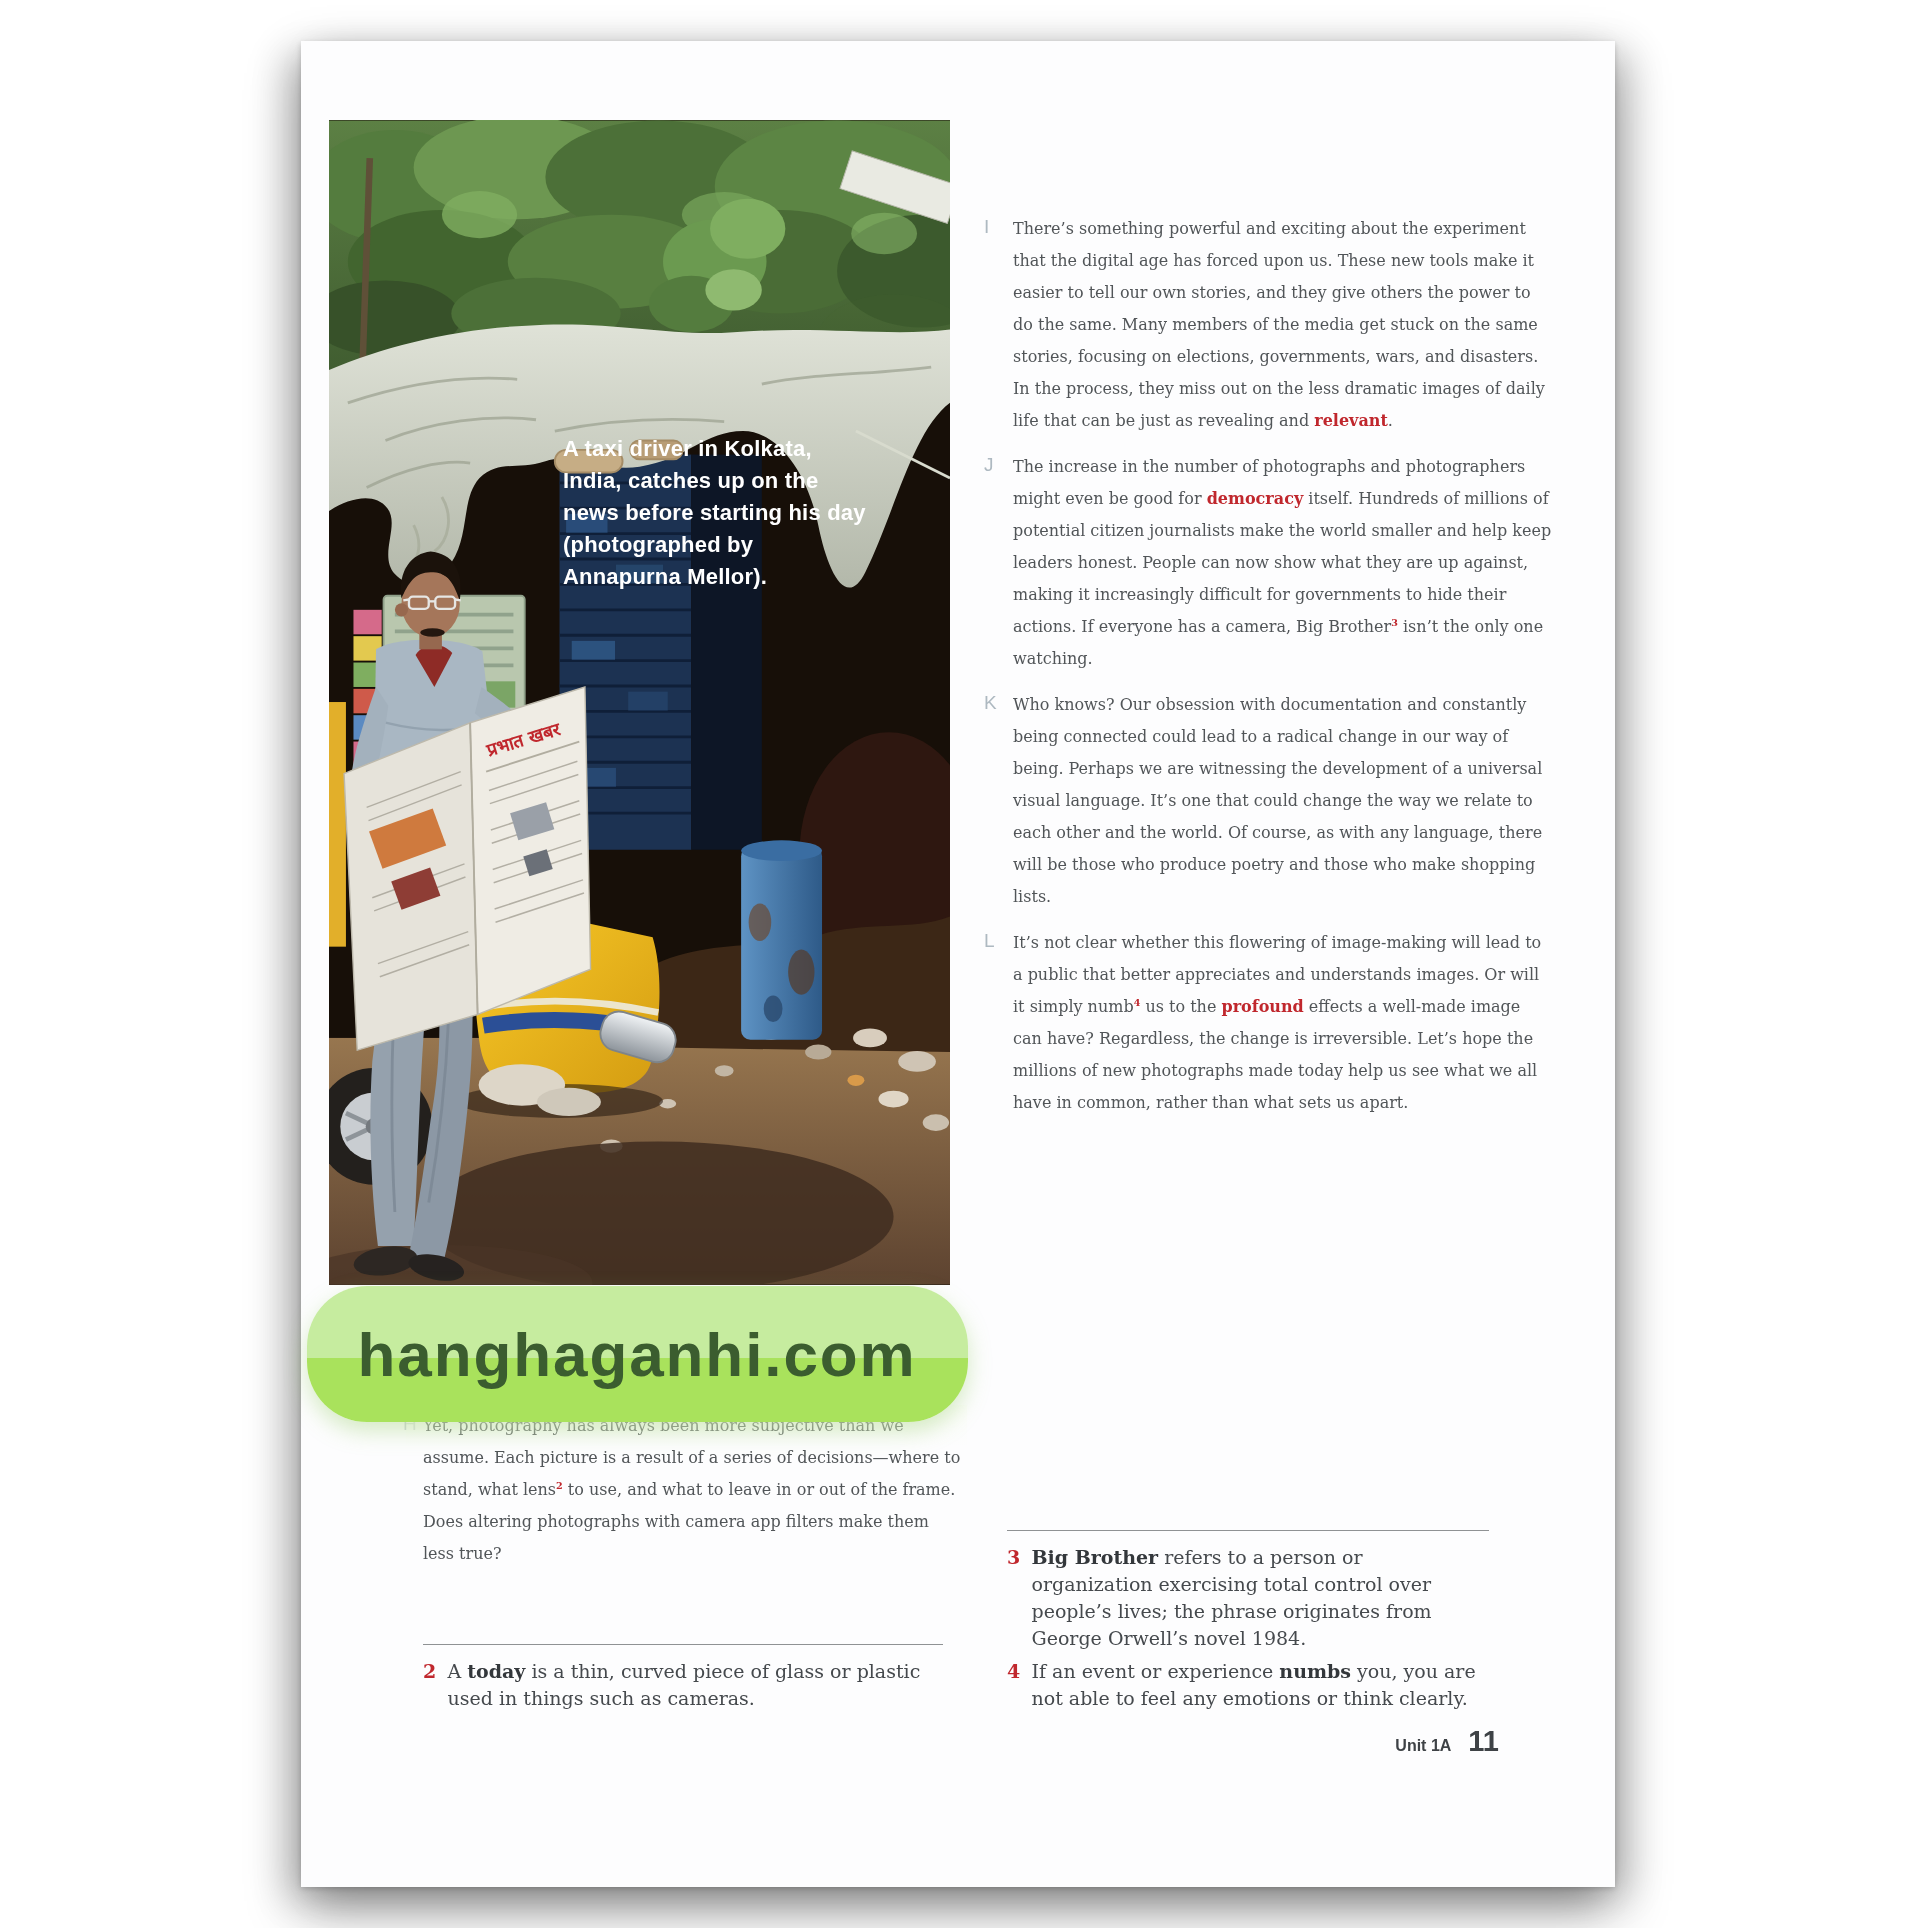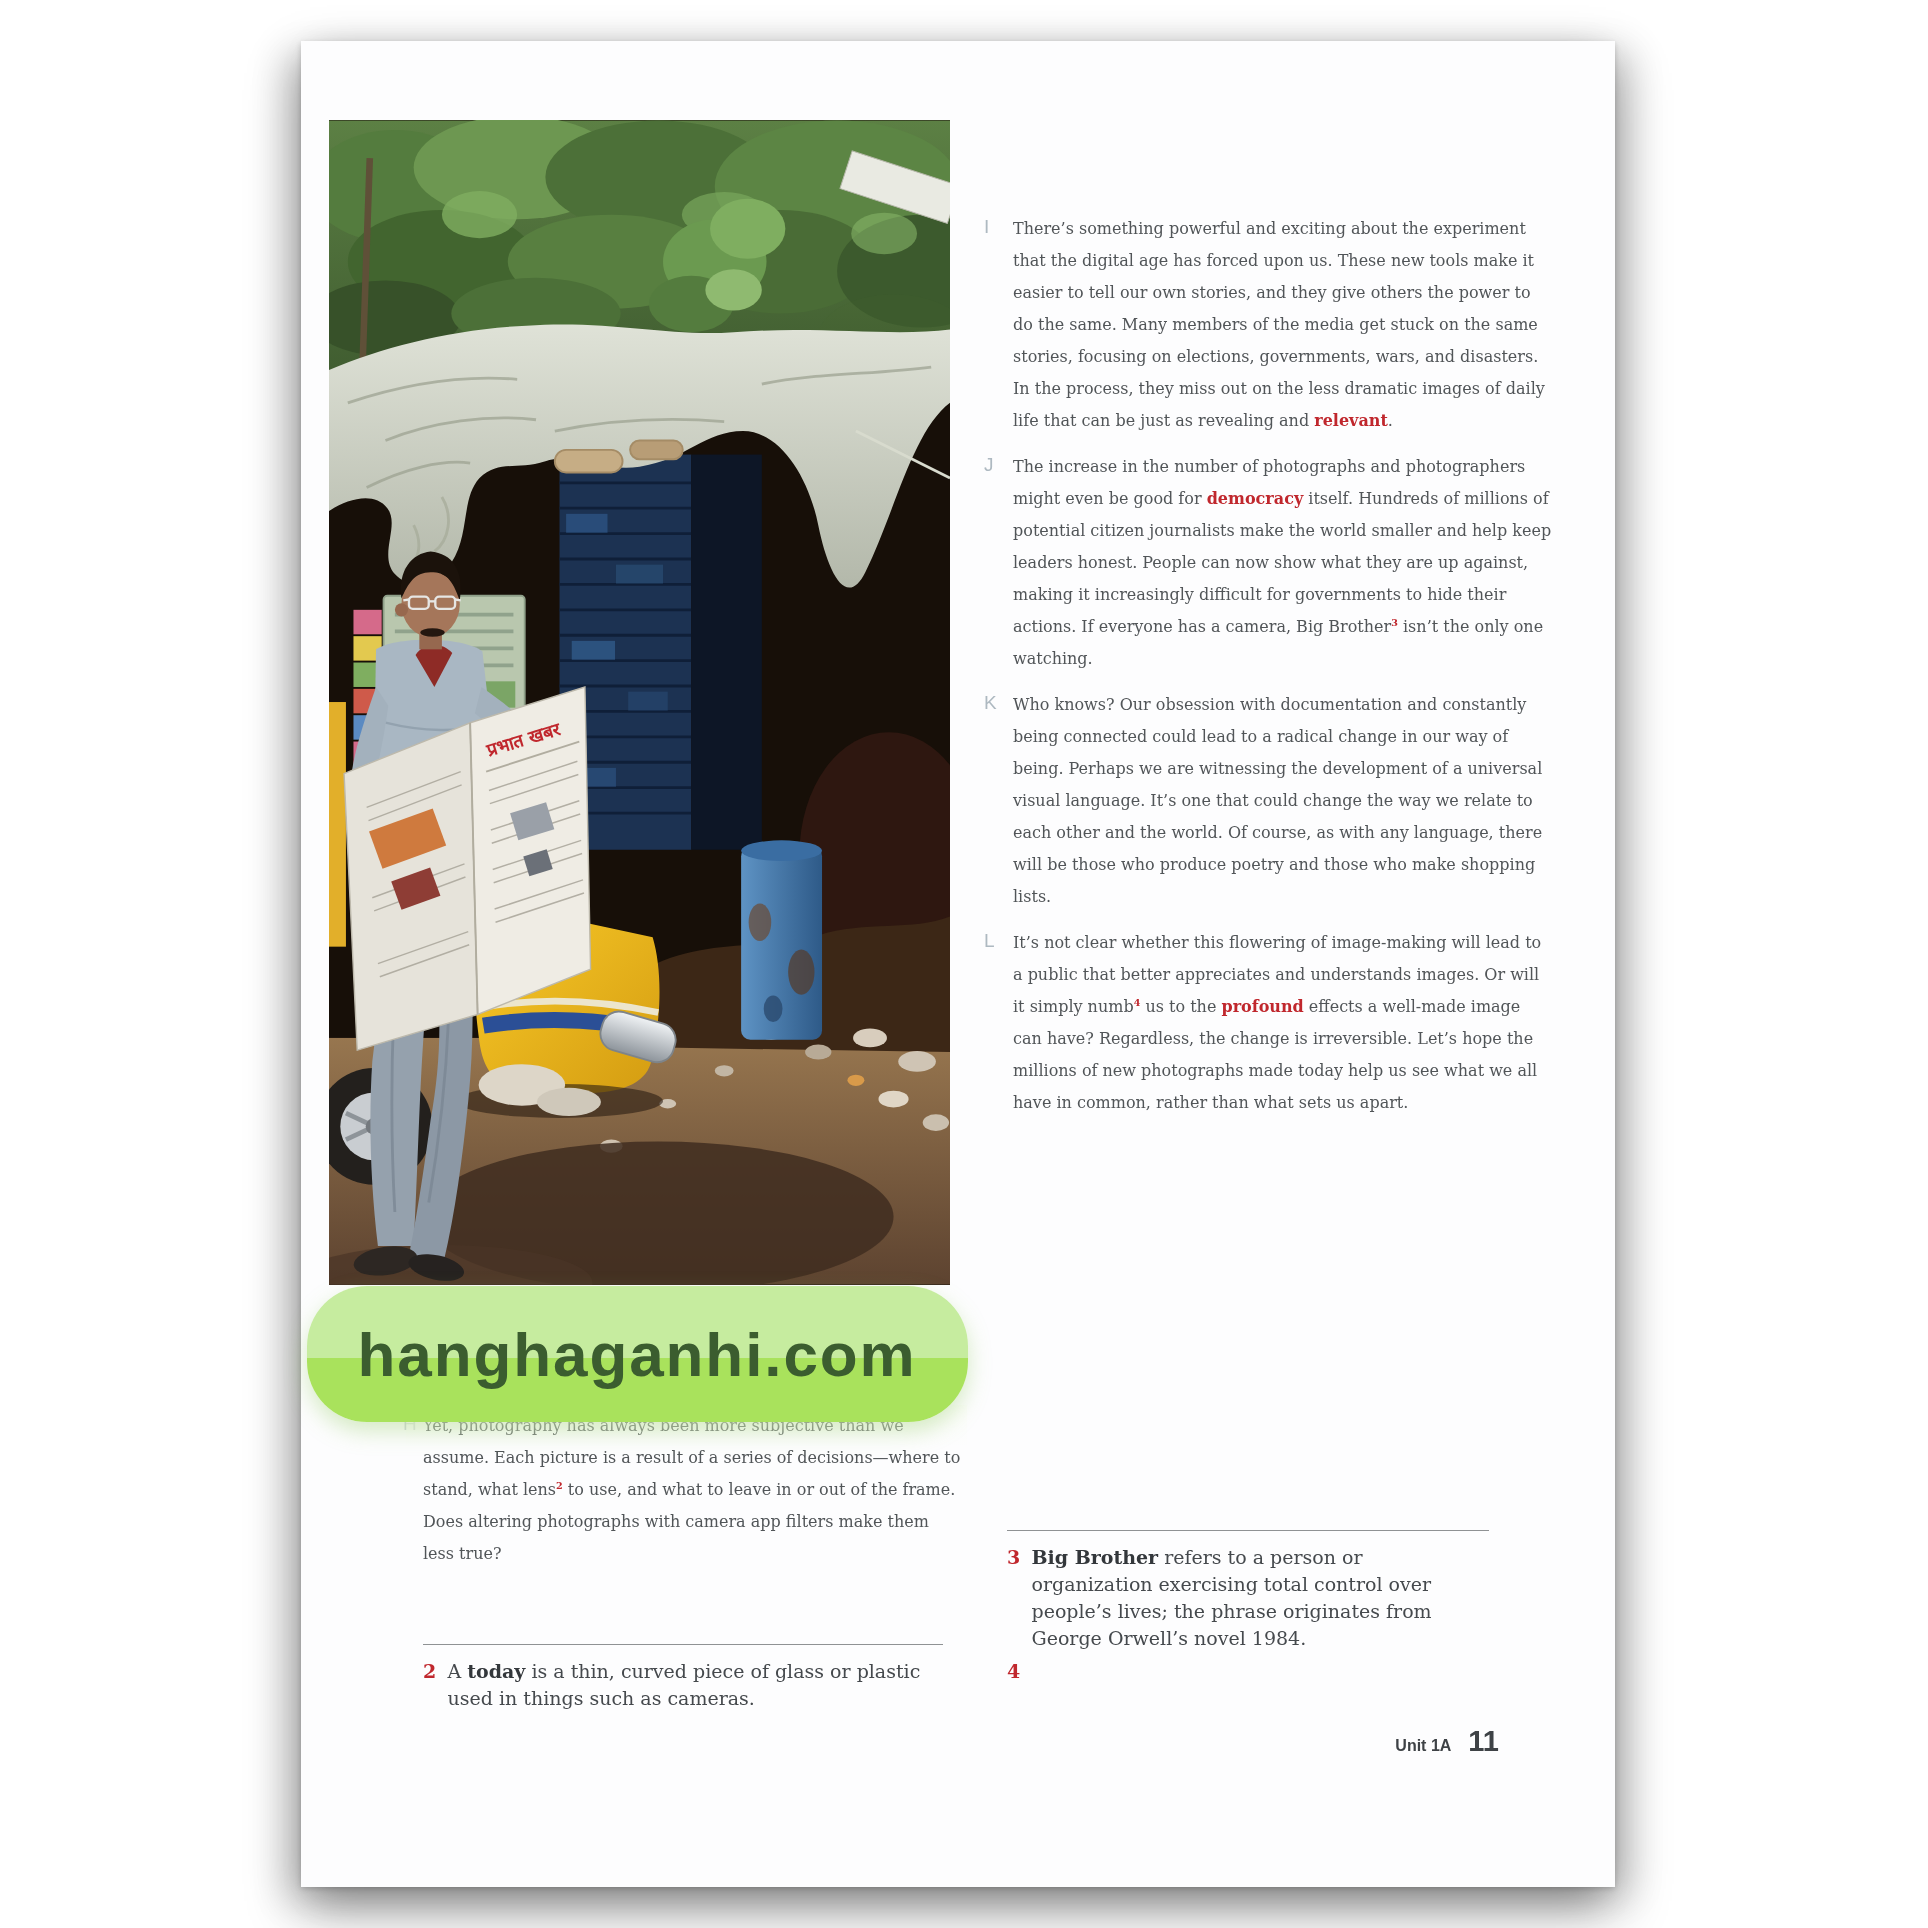--- a/index.html
+++ b/index.html
@@ -276,20 +276,21 @@
           <g transform="rotate(-20 85 770)">
             <rect x="50" y="742" width="72" height="42" fill="#cf7a3e"></rect>
             <rect x="54" y="800" width="44" height="32" fill="#8e3d35"></rect>
           </g>
           <g transform="rotate(-17 215 745)">
             <rect x="196" y="730" width="40" height="30" fill="#9aa0a8"></rect>
             <rect x="196" y="778" width="26" height="22" fill="#6b7078"></rect>
           </g>
         </g>
       </svg>
+      <div class="photo-caption">A taxi driver in Kolkata, India, catches up on the news before starting his day (photographed by Annapurna Mellor).</div>
     </div>
 
     <section class="col col-right">
       <div class="para">
         <span class="plabel">I</span>
         <p class="ptext"><span>There’s something powerful and exciting about the experiment that the digital age has forced upon us. These new tools make it easier to tell our own stories, and they give others the power to do the same. Many members of the media get stuck on the same stories, focusing on elections, governments, wars, and disasters. In the process, they miss out on the less dramatic images of daily life that can be just as revealing and </span><span class="seg-keyword">relevant</span><span>.</span></p>
       </div>
       <div class="para">
         <span class="plabel">J</span>
         <p class="ptext"><span>The increase in the number of photographs and photographers might even be good for </span><span class="seg-keyword">democracy</span><span> itself. Hundreds of millions of potential citizen journalists make the world smaller and help keep leaders honest. People can now show what they are up against, making it increasingly difficult for governments to hide their actions. If everyone has a camera, Big Brother</span><span class="seg-sup">3</span><span> isn’t the only one watching.</span></p>
@@ -321,20 +322,21 @@
     </div>
 
     <div class="footnotes fn-right">
       <hr class="fn-sep">
       <div class="fn-item">
         <span class="fn-num">3</span>
         <span><span class="seg-bold">Big Brother</span><span> refers to a person or organization exercising total control over people’s lives; the phrase originates from George Orwell’s novel </span><span class="seg-italic">1984</span><span>.</span></span>
       </div>
       <div class="fn-item">
         <span class="fn-num">4</span>
+        <span><span>If an event or experience </span><span class="seg-bold">numbs</span><span> you, you are not able to feel any emotions or think clearly.</span></span>
       </div>
     </div>
 
     <div class="watermark">
       <span class="watermark-text">hanghaganhi.com</span>
     </div>
 
     <div class="footer">
       <span class="footer-unit">Unit 1A</span>
       <span class="footer-page">11</span>

